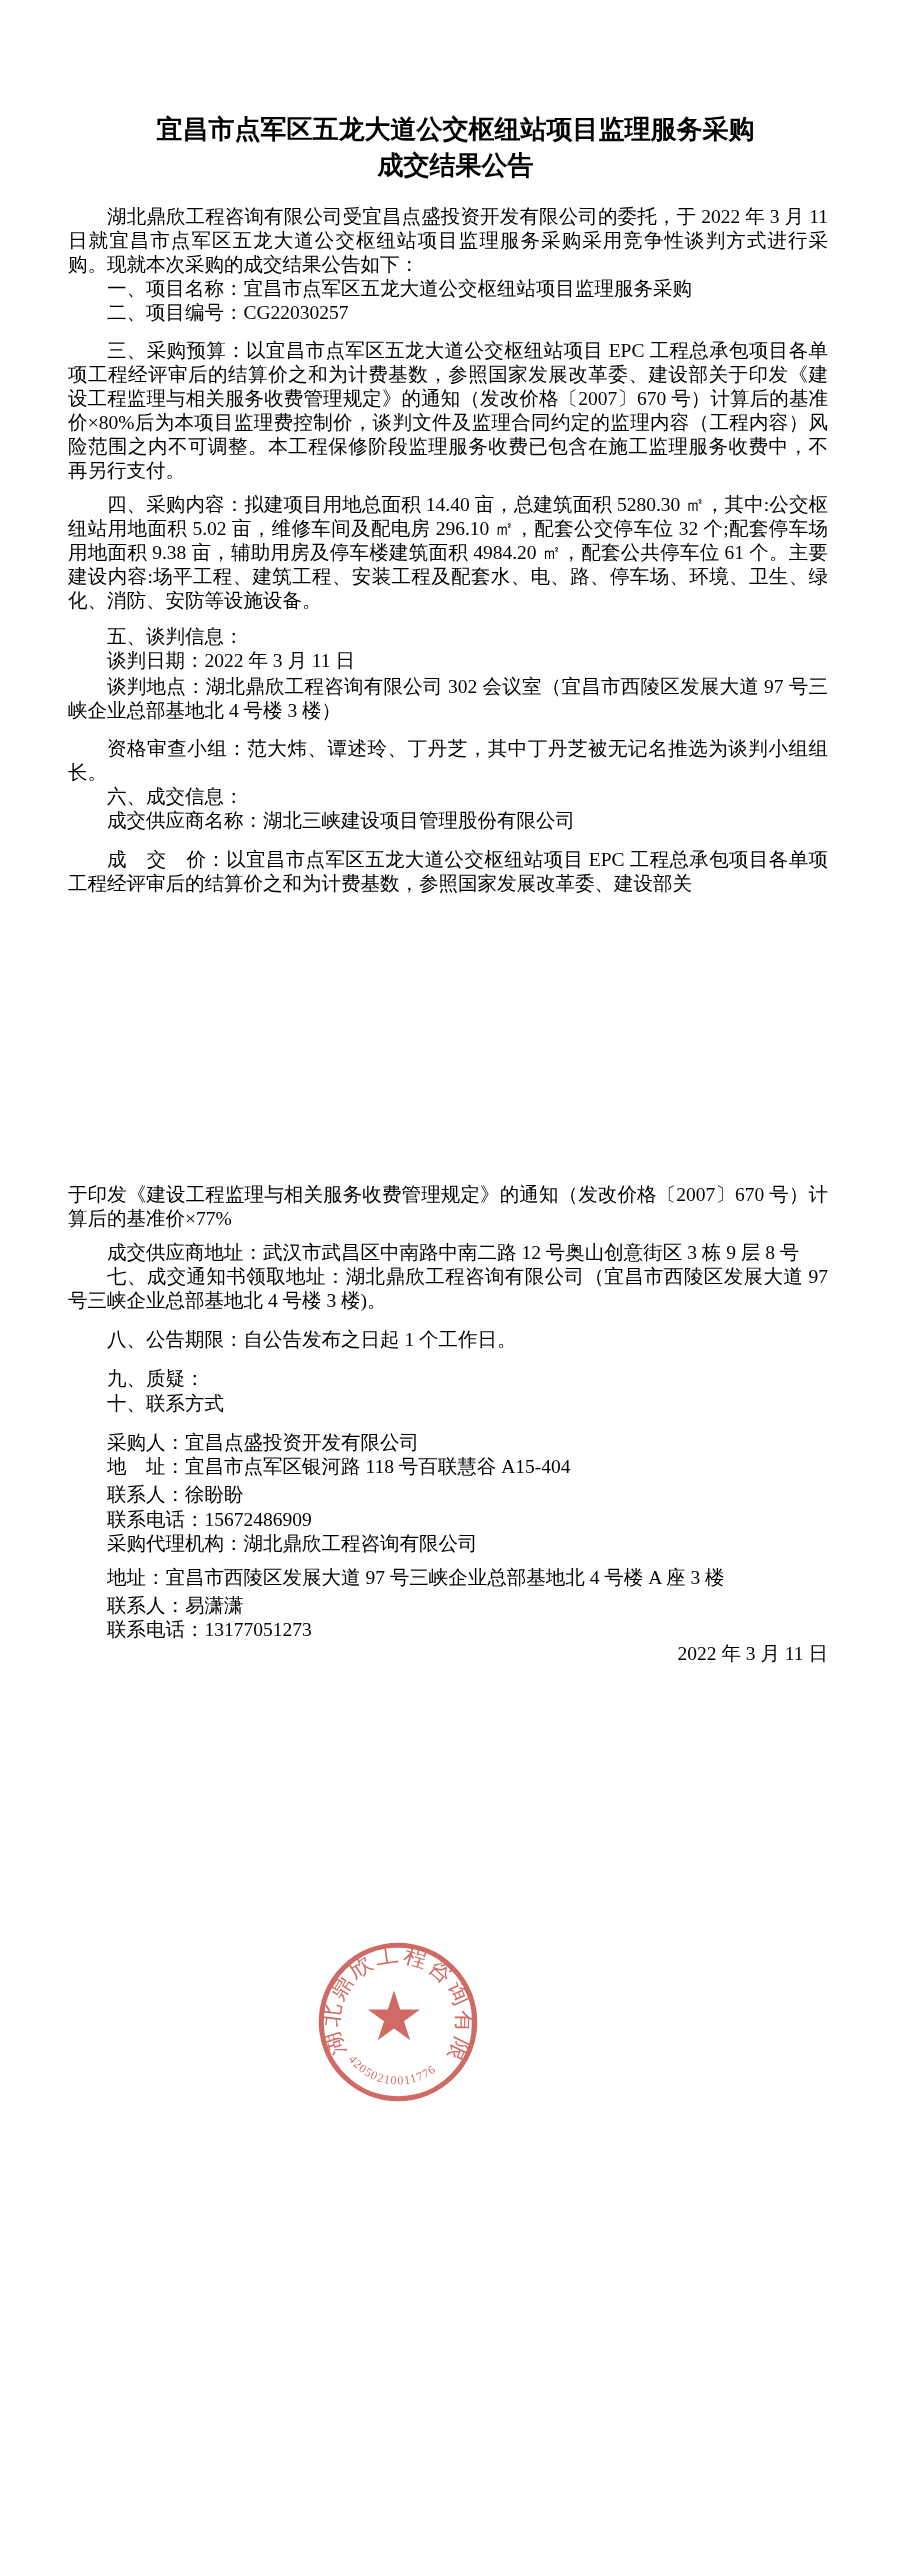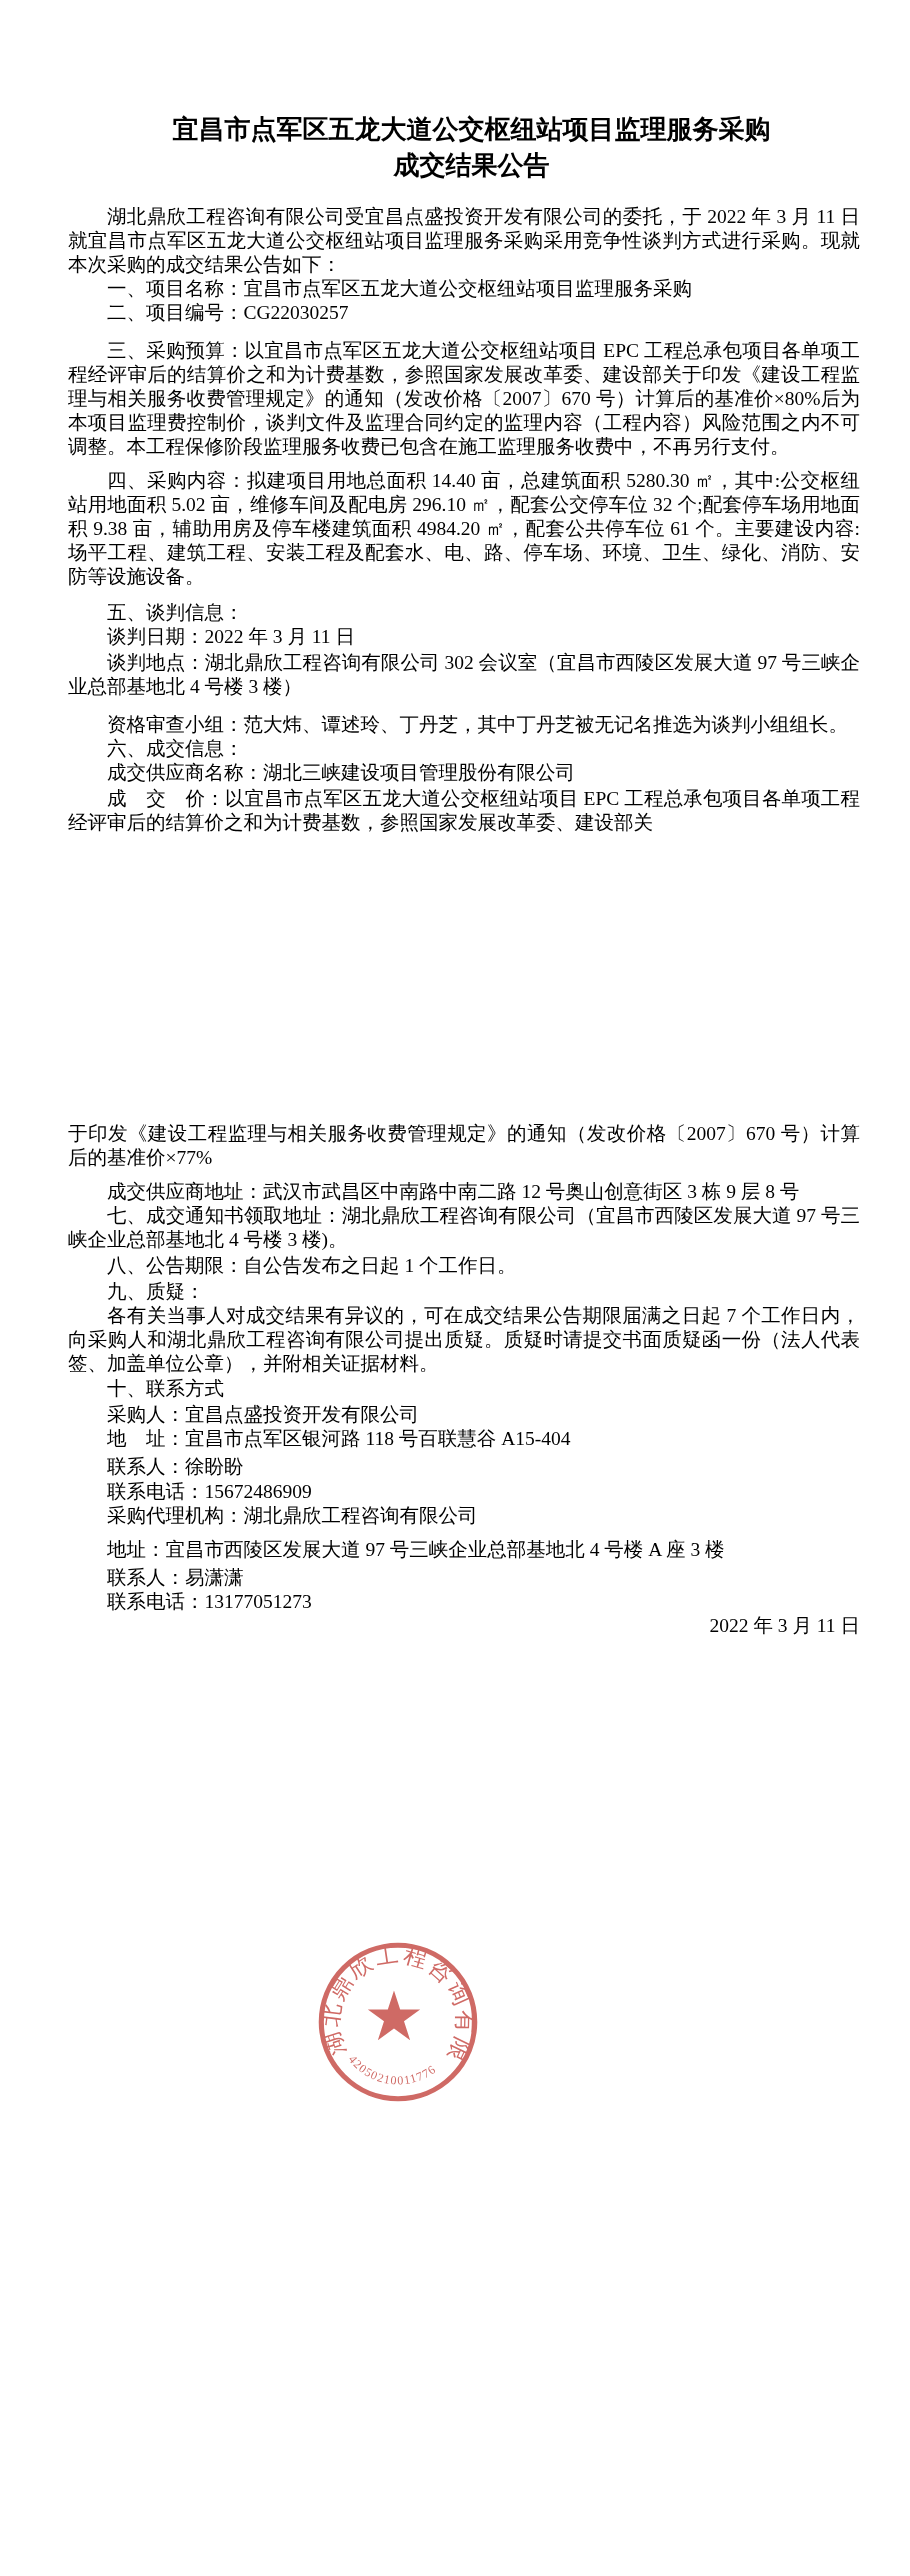--- a/index.html
+++ b/index.html
@@ -9,39 +9,39 @@
     color: #000000;
   }
   .page {
     position: relative;
     width: 910px;
     height: 2576px;
     background: #ffffff;
     overflow: hidden;
   }
   .content {
-    padding: 112px 50px 0 68px;
+    padding: 112px 82px 0 68px;
   }
   .title {
     margin: 0;
     padding-left: 15px;
     font-size: 26px;
     font-weight: bold;
     text-align: center;
     line-height: 36px;
   }
   .para {
     margin: 0;
     font-size: 19.5px;
     line-height: 24px;
     text-align: justify;
   }
   .indent { text-indent: 39px; }
   .mt1 { margin-top: 1px; }
-  .mt2 { margin-top: 2px; }
+  .mt2 { margin-top: 15px; }
   .mt3 { margin-top: 14px; }
   .mt4 { margin-top: 2.3px; }
   .mt5 { margin-top: 10px; }
   .mt7 { margin-top: 4px; }
   .mt10 { margin-top: 12px; }
   .mt36 { margin-top: 20.7px; }
   .page-gap { height: 287px; }
   .date-line { text-align: right; }
   .seal {
     position: absolute;
@@ -76,21 +76,20 @@
     <p class="para indent">成交供应商名称：湖北三峡建设项目管理股份有限公司</p>
     <p class="para indent mt2">成　交　价：以宜昌市点军区五龙大道公交枢纽站项目 EPC 工程总承包项目各单项工程经评审后的结算价之和为计费基数，参照国家发展改革委、建设部关</p>
 
     <div class="page-gap"></div>
 
     <p class="para">于印发《建设工程监理与相关服务收费管理规定》的通知（发改价格〔2007〕670 号）计算后的基准价×77%</p>
     <p class="para indent mt5">成交供应商地址：武汉市武昌区中南路中南二路 12 号奥山创意街区 3 栋 9 层 8 号</p>
     <p class="para indent">七、成交通知书领取地址：湖北鼎欣工程咨询有限公司（宜昌市西陵区发展大道 97 号三峡企业总部基地北 4 号楼 3 楼)。</p>
     <p class="para indent mt2">八、公告期限：自公告发布之日起 1 个工作日。</p>
     <p class="para indent mt2">九、质疑：</p>
-    <p class="para indent">各有关当事人对成交结果有异议的，可在成交结果公告期限届满之日起 7 个工作日内，向采购人和湖北鼎欣工程咨询有限公司提出质疑。质疑时请提交书面质疑函一份（法人代表签、加盖单位公章），并附相关证据材料。</p>
     <p class="para indent mt1">十、联系方式</p>
     <p class="para indent mt2">采购人：宜昌点盛投资开发有限公司</p>
     <p class="para indent">地　址：宜昌市点军区银河路 118 号百联慧谷 A15-404</p>
     <p class="para indent mt7">联系人：徐盼盼</p>
     <p class="para indent mt1">联系电话：15672486909</p>
     <p class="para indent">采购代理机构：湖北鼎欣工程咨询有限公司</p>
     <p class="para indent mt5">地址：宜昌市西陵区发展大道 97 号三峡企业总部基地北 4 号楼 A 座 3 楼</p>
     <p class="para indent mt7">联系人：易潇潇</p>
     <p class="para indent">联系电话：13177051273</p>
     <p class="para date-line">2022 年 3 月 11 日</p>

